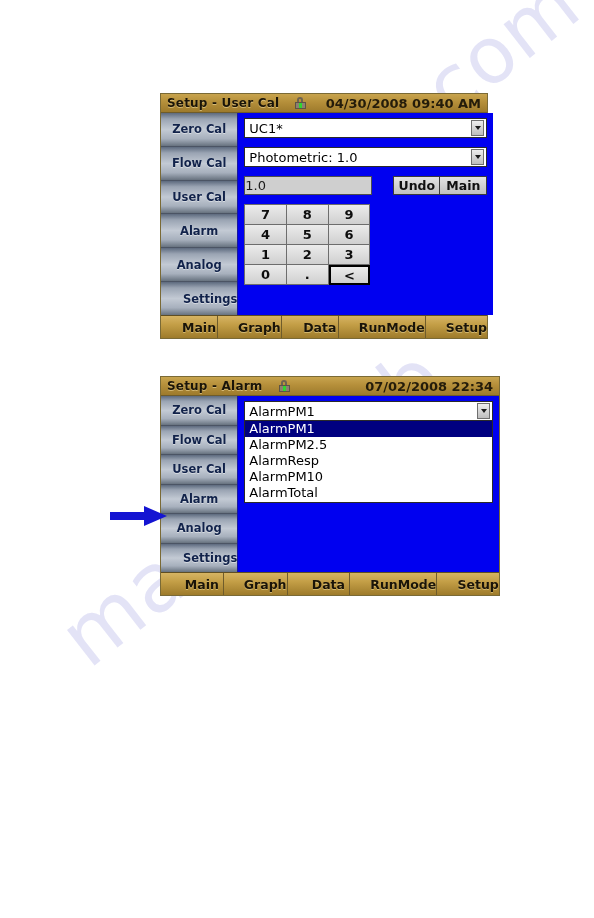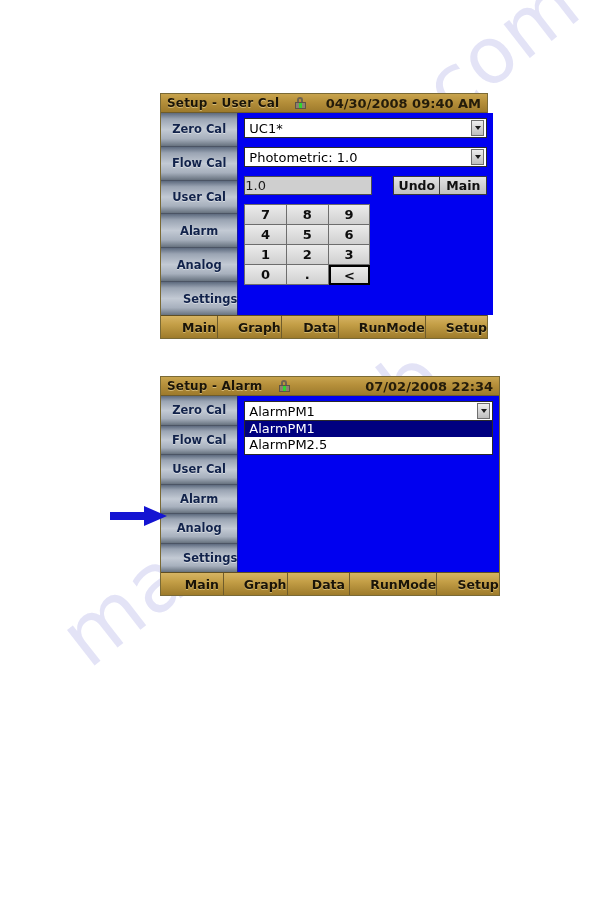--- a/index.html
+++ b/index.html
@@ -438,20 +438,23 @@
       <div class="combo">
         <span class="combo-value">AlarmPM1</span>
         <span class="combo-arrow">
             <i></i>
           </span>
       </div>
 
       <div class="dropdown-list">
         <div class="dd-item selected">AlarmPM1</div>
         <div class="dd-item">AlarmPM2.5</div>
+        <div class="dd-item">AlarmResp</div>
+        <div class="dd-item">AlarmPM10</div>
+        <div class="dd-item">AlarmTotal</div>
       </div>
 
     </div>
   </div>
 
   <div class="navbar">
     <div class="nav-btn">Main</div>
     <div class="nav-btn">Graph</div>
     <div class="nav-btn">Data</div>
     <div class="nav-btn">RunMode</div>

